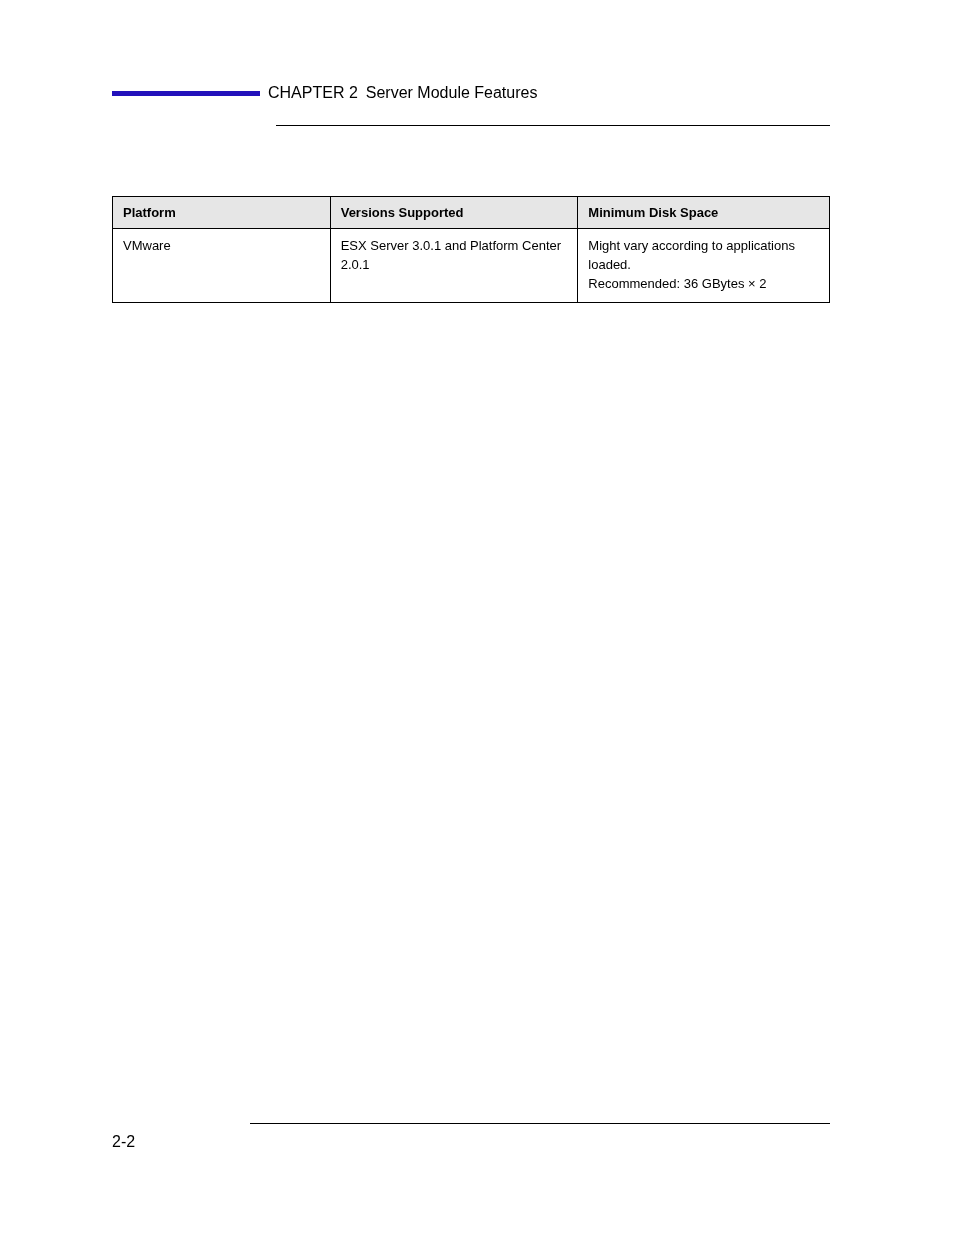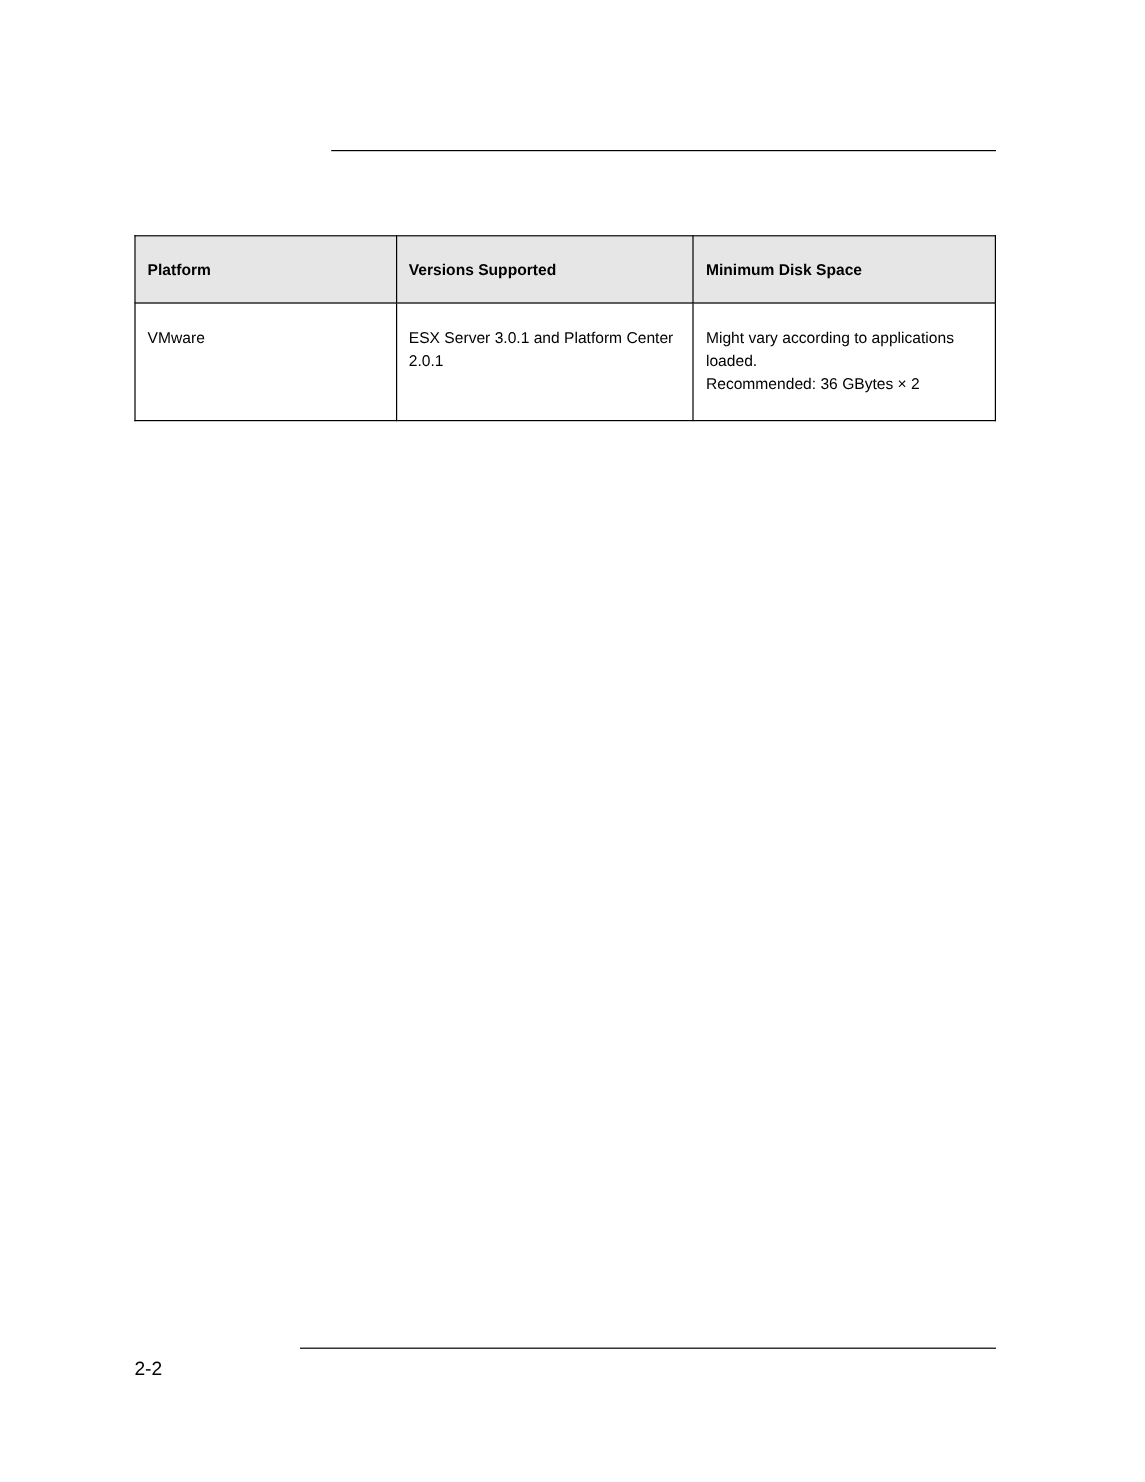--- a/index.html
+++ b/index.html
@@ -10,36 +10,43 @@
   .header-line { display: flex; align-items: baseline; gap: 8px; }
   .header-blue { height: 5px; width: 148px; background: #2211bb; display: inline-block; position: relative; top: -2px; }
   .header-text { font-size: 16px; color: #000; }
   .header-hr { position: absolute; top: 125px; left: 276px; width: 554px; border: none; border-top: 1px solid #000; }
 
   .table-caption { position: absolute; top: 168px; left: 112px; font-size: 13px; }
   .table-caption .tab { font-weight: bold; }
   .table-caption .cont { font-style: italic; }
 
   table.data { position: absolute; top: 196px; left: 112px; width: 718px; border-collapse: collapse; font-size: 13px; }
-  table.data th, table.data td { border: 1px solid #000; vertical-align: top; padding: 20px 10px; text-align: left; }
+  table.data th, table.data td { border: 1px solid #000; vertical-align: top; padding: 8px 10px; text-align: left; }
   table.data th { background: #e6e6e6; font-weight: bold; }
   table.data td { line-height: 1.45; }
   .col1 { width: 218px; }
   .col2 { width: 248px; }
   .col3 { width: 252px; }
 
   .footer-hr { position: absolute; top: 1123px; left: 250px; width: 580px; border: none; border-top: 1px solid #000; }
   .footer { position: absolute; top: 1133px; left: 250px; width: 580px; display: flex; justify-content: space-between; font-size: 12px; }
   .page-num { position: absolute; top: 1133px; left: 112px; font-size: 16px; }
 </style>
 </head>
 <body>
 
 <div class="page">
 
+  <div class="header">
+    <div class="header-line">
+      <span class="header-blue"></span>
+      <span class="header-text">CHAPTER 2</span>
+      <span class="header-text">Server Module Features</span>
+    </div>
+  </div>
   <hr class="header-hr">
 
 
   <table class="data">
     <thead>
       <tr>
         <th class="col1">Platform</th>
         <th class="col2">Versions Supported</th>
         <th class="col3">Minimum Disk Space</th>
       </tr>

